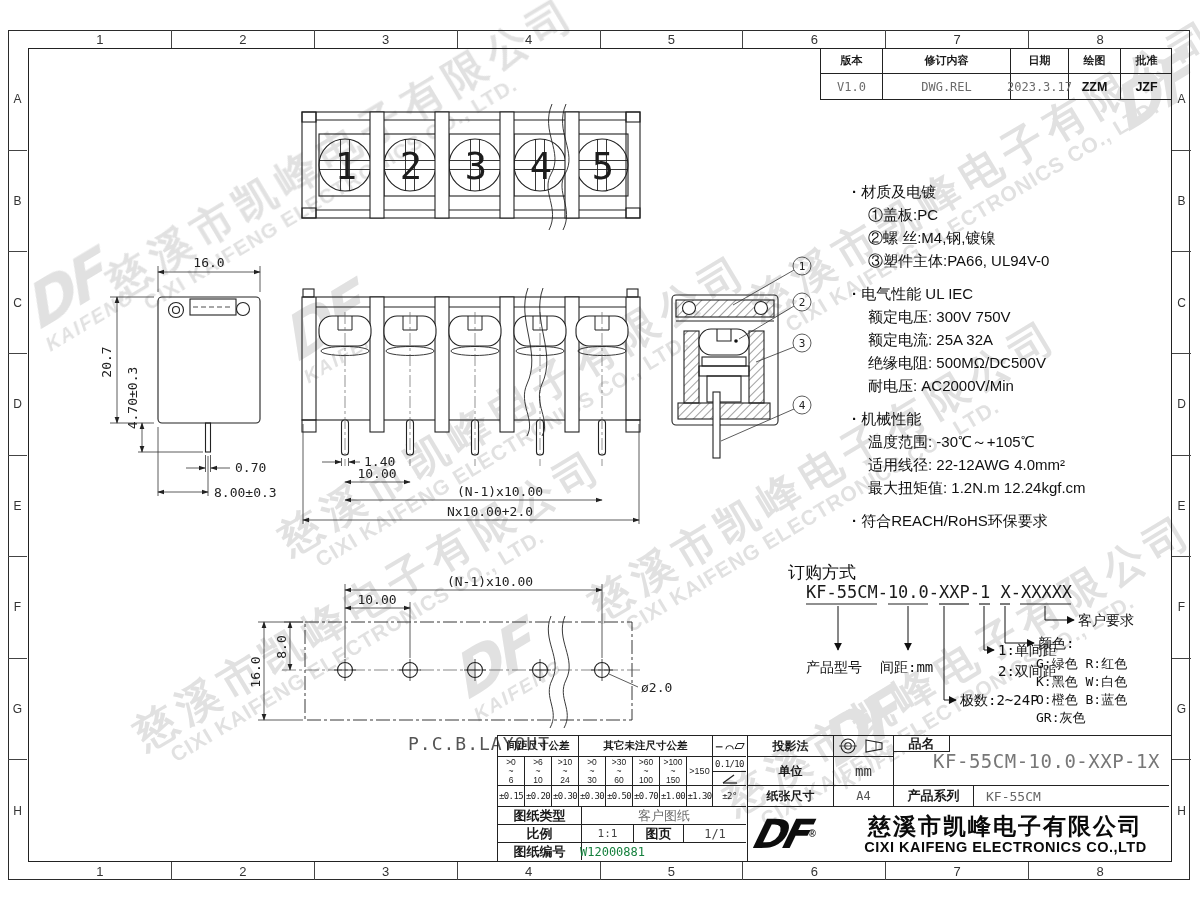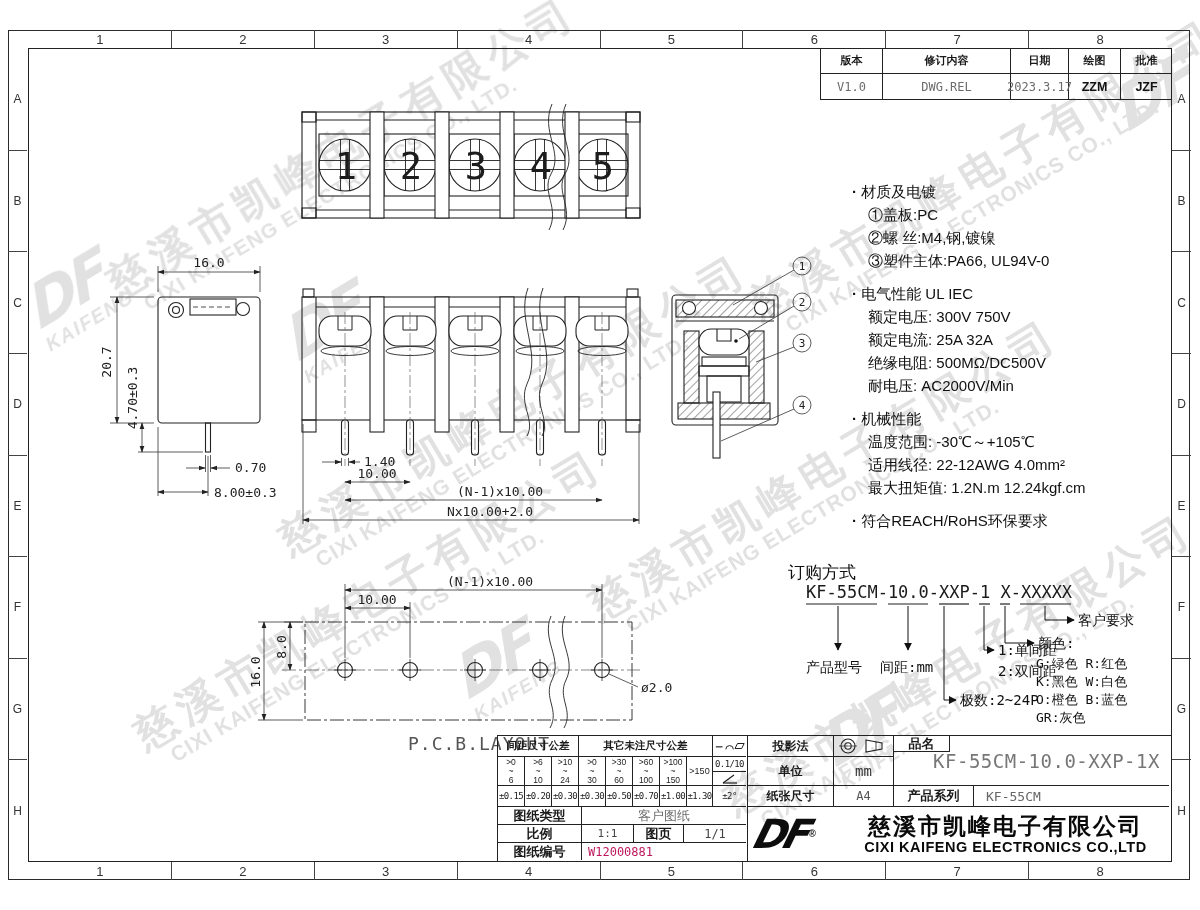--- a/index.html
+++ b/index.html
@@ -492,21 +492,21 @@
   <div class="cell tolv" style="left:162px;top:50px;width:27px;height:21px">±1.00</div>
   <div class="cell tolv" style="left:189px;top:50px;width:26px;height:21px">±1.30</div>
   <div class="cell tolv nr" style="left:215px;top:50px;width:33px;height:21px">±2°</div>
   <div class="cell lbl" style="left:0;top:71px;width:84px;height:18px">图纸类型</div>
   <div class="cell gray nr" style="left:84px;top:71px;width:164px;height:18px;font-size:13px">客户图纸</div>
   <div class="cell lbl" style="left:0;top:89px;width:84px;height:18px">比例</div>
   <div class="cell mono" style="left:84px;top:89px;width:52px;height:18px;font-size:11px;color:#444">1:1</div>
   <div class="cell lbl" style="left:136px;top:89px;width:50px;height:18px">图页</div>
   <div class="cell mono nr" style="left:186px;top:89px;width:62px;height:18px;font-size:12px;color:#444">1/1</div>
   <div class="cell lbl nb" style="left:0;top:107px;width:84px;height:17px">图纸编号</div>
-  <div class="cell mono nr nb" style="left:80px;top:107px;width:164px;height:17px;font-size:12px;color:#be185d;justify-content:flex-start;padding-left:10px">W12000881</div>
+  <div class="cell mono nr nb" style="left:72px;top:107px;width:164px;height:17px;font-size:12px;color:#15803d;justify-content:flex-start;padding-left:10px">W12000881</div>
 </div>
 
 <div class="abs tb tb-right">
   <div class="cell lbl-lg" style="left:0;top:0;width:86px;height:21px">投影法</div>
   <div class="cell" style="left:86px;top:0;width:60px;height:21px">
     <svg width="52" height="18" viewBox="0 0 52 18">
       <circle cx="10" cy="9" r="7" fill="none" stroke="#222" stroke-width="1.1"></circle>
       <circle cx="10" cy="9" r="3.2" fill="none" stroke="#222" stroke-width="1.1"></circle>
       <line x1="1" y1="9" x2="19" y2="9" stroke="#222" stroke-width="0.7"></line>
       <path d="M28,3 L44,6 L44,12 L28,15 Z" fill="none" stroke="#222" stroke-width="1.1"></path>

